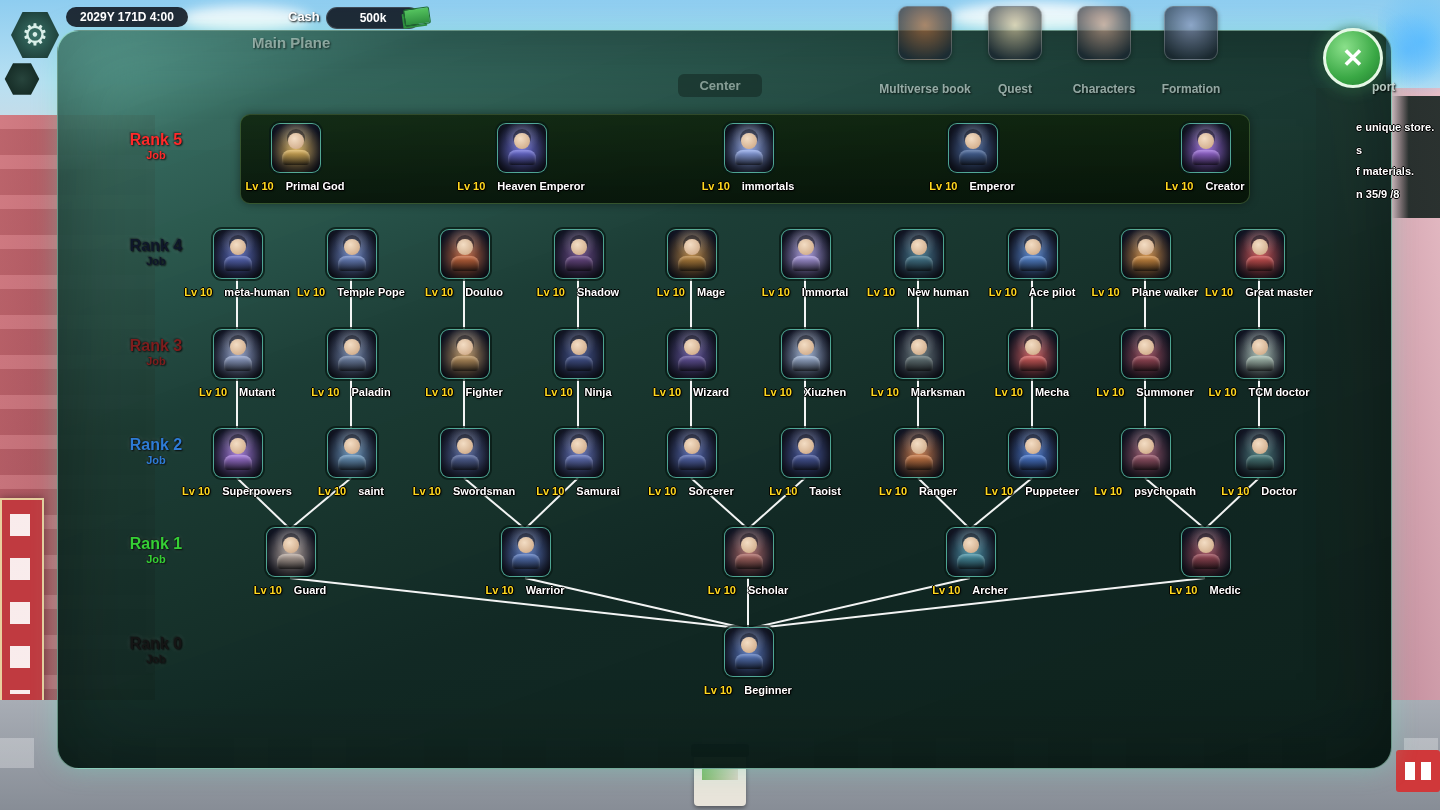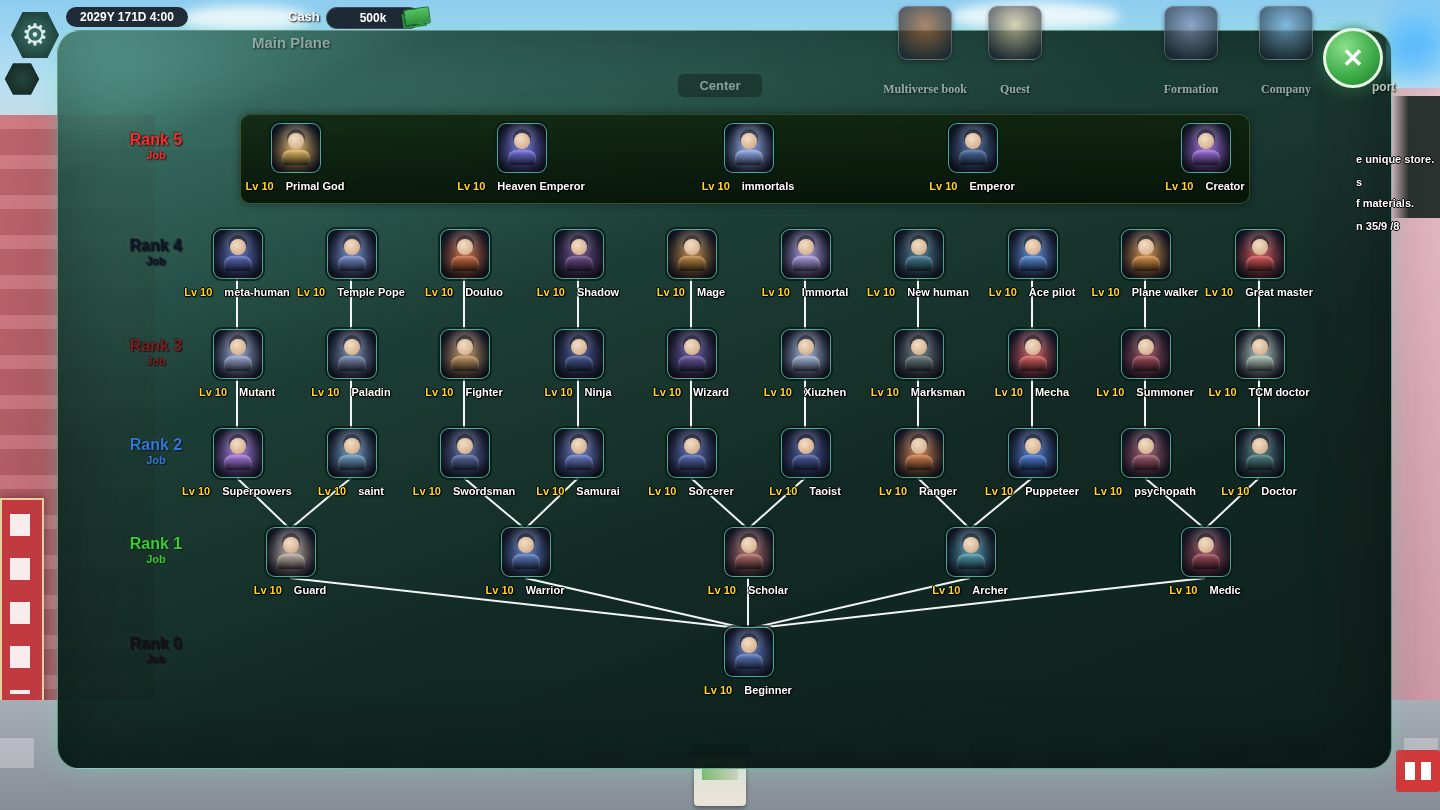--- a/index.html
+++ b/index.html
@@ -51,21 +51,21 @@
   #cash-label{position:absolute;left:288px;top:9px;z-index:42;color:#fff;font-size:13px;font-weight:bold;
     text-shadow:1px 1px 2px #000;}
   #cash-pill{position:absolute;left:326px;top:7px;z-index:42;width:92px;height:20px;
     background:rgba(12,18,28,.88);border:1px solid rgba(255,255,255,.15);border-radius:11px;
     color:#fff;font-size:12px;font-weight:bold;display:flex;align-items:center;justify-content:center;}
   #cash-icon{position:absolute;left:404px;top:8px;z-index:43;width:24px;height:15px;
     background:linear-gradient(180deg,#55c45f,#2e8e3e);border:1px solid #1e6e2e;border-radius:2px;
     transform:rotate(-8deg);box-shadow:-3px 3px 0 -1px #2e8e3e;}
 
   
-  #nav{position:absolute;inset:0;z-index:12;pointer-events:none;font-family:Liberation Serif, serif;}
+  #nav{position:absolute;inset:0;z-index:12;pointer-events:none;}
   .nav-item{position:absolute;top:6px;width:120px;display:flex;flex-direction:column;align-items:center;
     opacity:.72;pointer-events:auto;}
   .nav-icon{width:52px;height:52px;border-radius:9px;border:1px solid rgba(255,255,255,.3);
     background:radial-gradient(circle at 50% 35%,var(--tint),#1b2430 85%);
     box-shadow:0 2px 5px rgba(0,0,0,.45);}
   .nav-label{margin-top:22px;font-size:12px;font-weight:bold;color:rgba(225,240,235,.85);
     white-space:nowrap;text-shadow:1px 1px 2px #000;}
   #main-plane{position:absolute;left:252px;top:34px;z-index:12;font-size:15px;font-weight:bold;
     color:rgba(220,238,230,.55);text-shadow:1px 1px 2px rgba(0,0,0,.6);}
   #center-btn{position:absolute;left:678px;top:74px;z-index:12;width:84px;height:23px;
@@ -104,21 +104,21 @@
     border-radius:8px 8px 4px 4px;background:linear-gradient(180deg,var(--tint),rgba(0,0,0,.6));
     box-shadow:inset 0 2px 3px rgba(255,255,255,.25);}
   .lbl{position:absolute;top:57px;left:-80px;width:160px;text-align:center;font-size:11px;font-weight:bold;
     color:#fff;white-space:nowrap;
     text-shadow:-1px 0 0 #000,1px 0 0 #000,0 -1px 0 #000,0 1px 0 #000,1px 1px 2px rgba(0,0,0,.85);}
   .lv{color:var(--lv-color,#ffd81e);margin-right:12px;}
 
   
   #notes-strip{position:absolute;left:1392px;top:96px;width:48px;height:122px;z-index:28;
     background:linear-gradient(90deg,rgba(10,26,22,0),rgba(10,26,22,.85) 35%);}
-  #side-notes{position:absolute;inset:0;z-index:30;pointer-events:none;margin-top:32px;}
+  #side-notes{position:absolute;inset:0;z-index:30;pointer-events:none;}
   .note{position:absolute;left:1356px;font-size:11px;font-weight:bold;color:#fff;white-space:nowrap;
     text-shadow:-1px 0 0 #000,1px 0 0 #000,0 -1px 0 #000,0 1px 0 #000;}
 
   
   #close-glow{position:absolute;left:1386px;top:6px;width:54px;height:88px;z-index:39;
     background:radial-gradient(circle at 40% 50%,rgba(80,180,255,.6),rgba(80,180,255,0) 70%);}
   #close{position:absolute;left:1323px;top:28px;width:54px;height:54px;z-index:40;border-radius:50%;
     background:radial-gradient(circle at 35% 30%,#8ae08a,#3aa845 60%,#1f7a2e);
     border:3px solid #e6f8e6;box-shadow:0 0 10px rgba(0,0,0,.45),0 0 16px rgba(120,255,160,.4);
     color:#fff;font-size:26px;font-weight:bold;display:flex;align-items:center;justify-content:center;
@@ -153,27 +153,27 @@
 
   <div id="nav">
       <div class="nav-item" style="left: 865px;">
         <div class="nav-icon" style="--tint: #b06a3a;"></div>
         <div class="nav-label">Multiverse book</div>
       </div>
       <div class="nav-item" style="left: 955px;">
         <div class="nav-icon" style="--tint: #d8c9a0;"></div>
         <div class="nav-label">Quest</div>
       </div>
+      <div class="nav-item" style="left: 1044px;">
+        <div class="nav-icon" style="--tint: #c9a08a;"></div>
+        <div class="nav-label">Characters</div>
+      </div>
       <div class="nav-item" style="left: 1131px;">
         <div class="nav-icon" style="--tint: #8a95bb;"></div>
         <div class="nav-label">Formation</div>
-      </div>
-      <div class="nav-item" style="left: 1226px;">
-        <div class="nav-icon" style="--tint: #7ab0d8;"></div>
-        <div class="nav-label">Company</div>
       </div>
     </div>
   <div id="main-plane">Main Plane</div>
   <div id="center-btn">Center</div>
   <div id="support">port</div>
 
   <div id="panel"></div>
   <div id="rank5-band"></div>
   <svg id="lines" viewBox="0 0 1440 810">
       <line x1="237" y1="277" x2="237" y2="329" stroke="#ffffff" stroke-width="2"></line>

